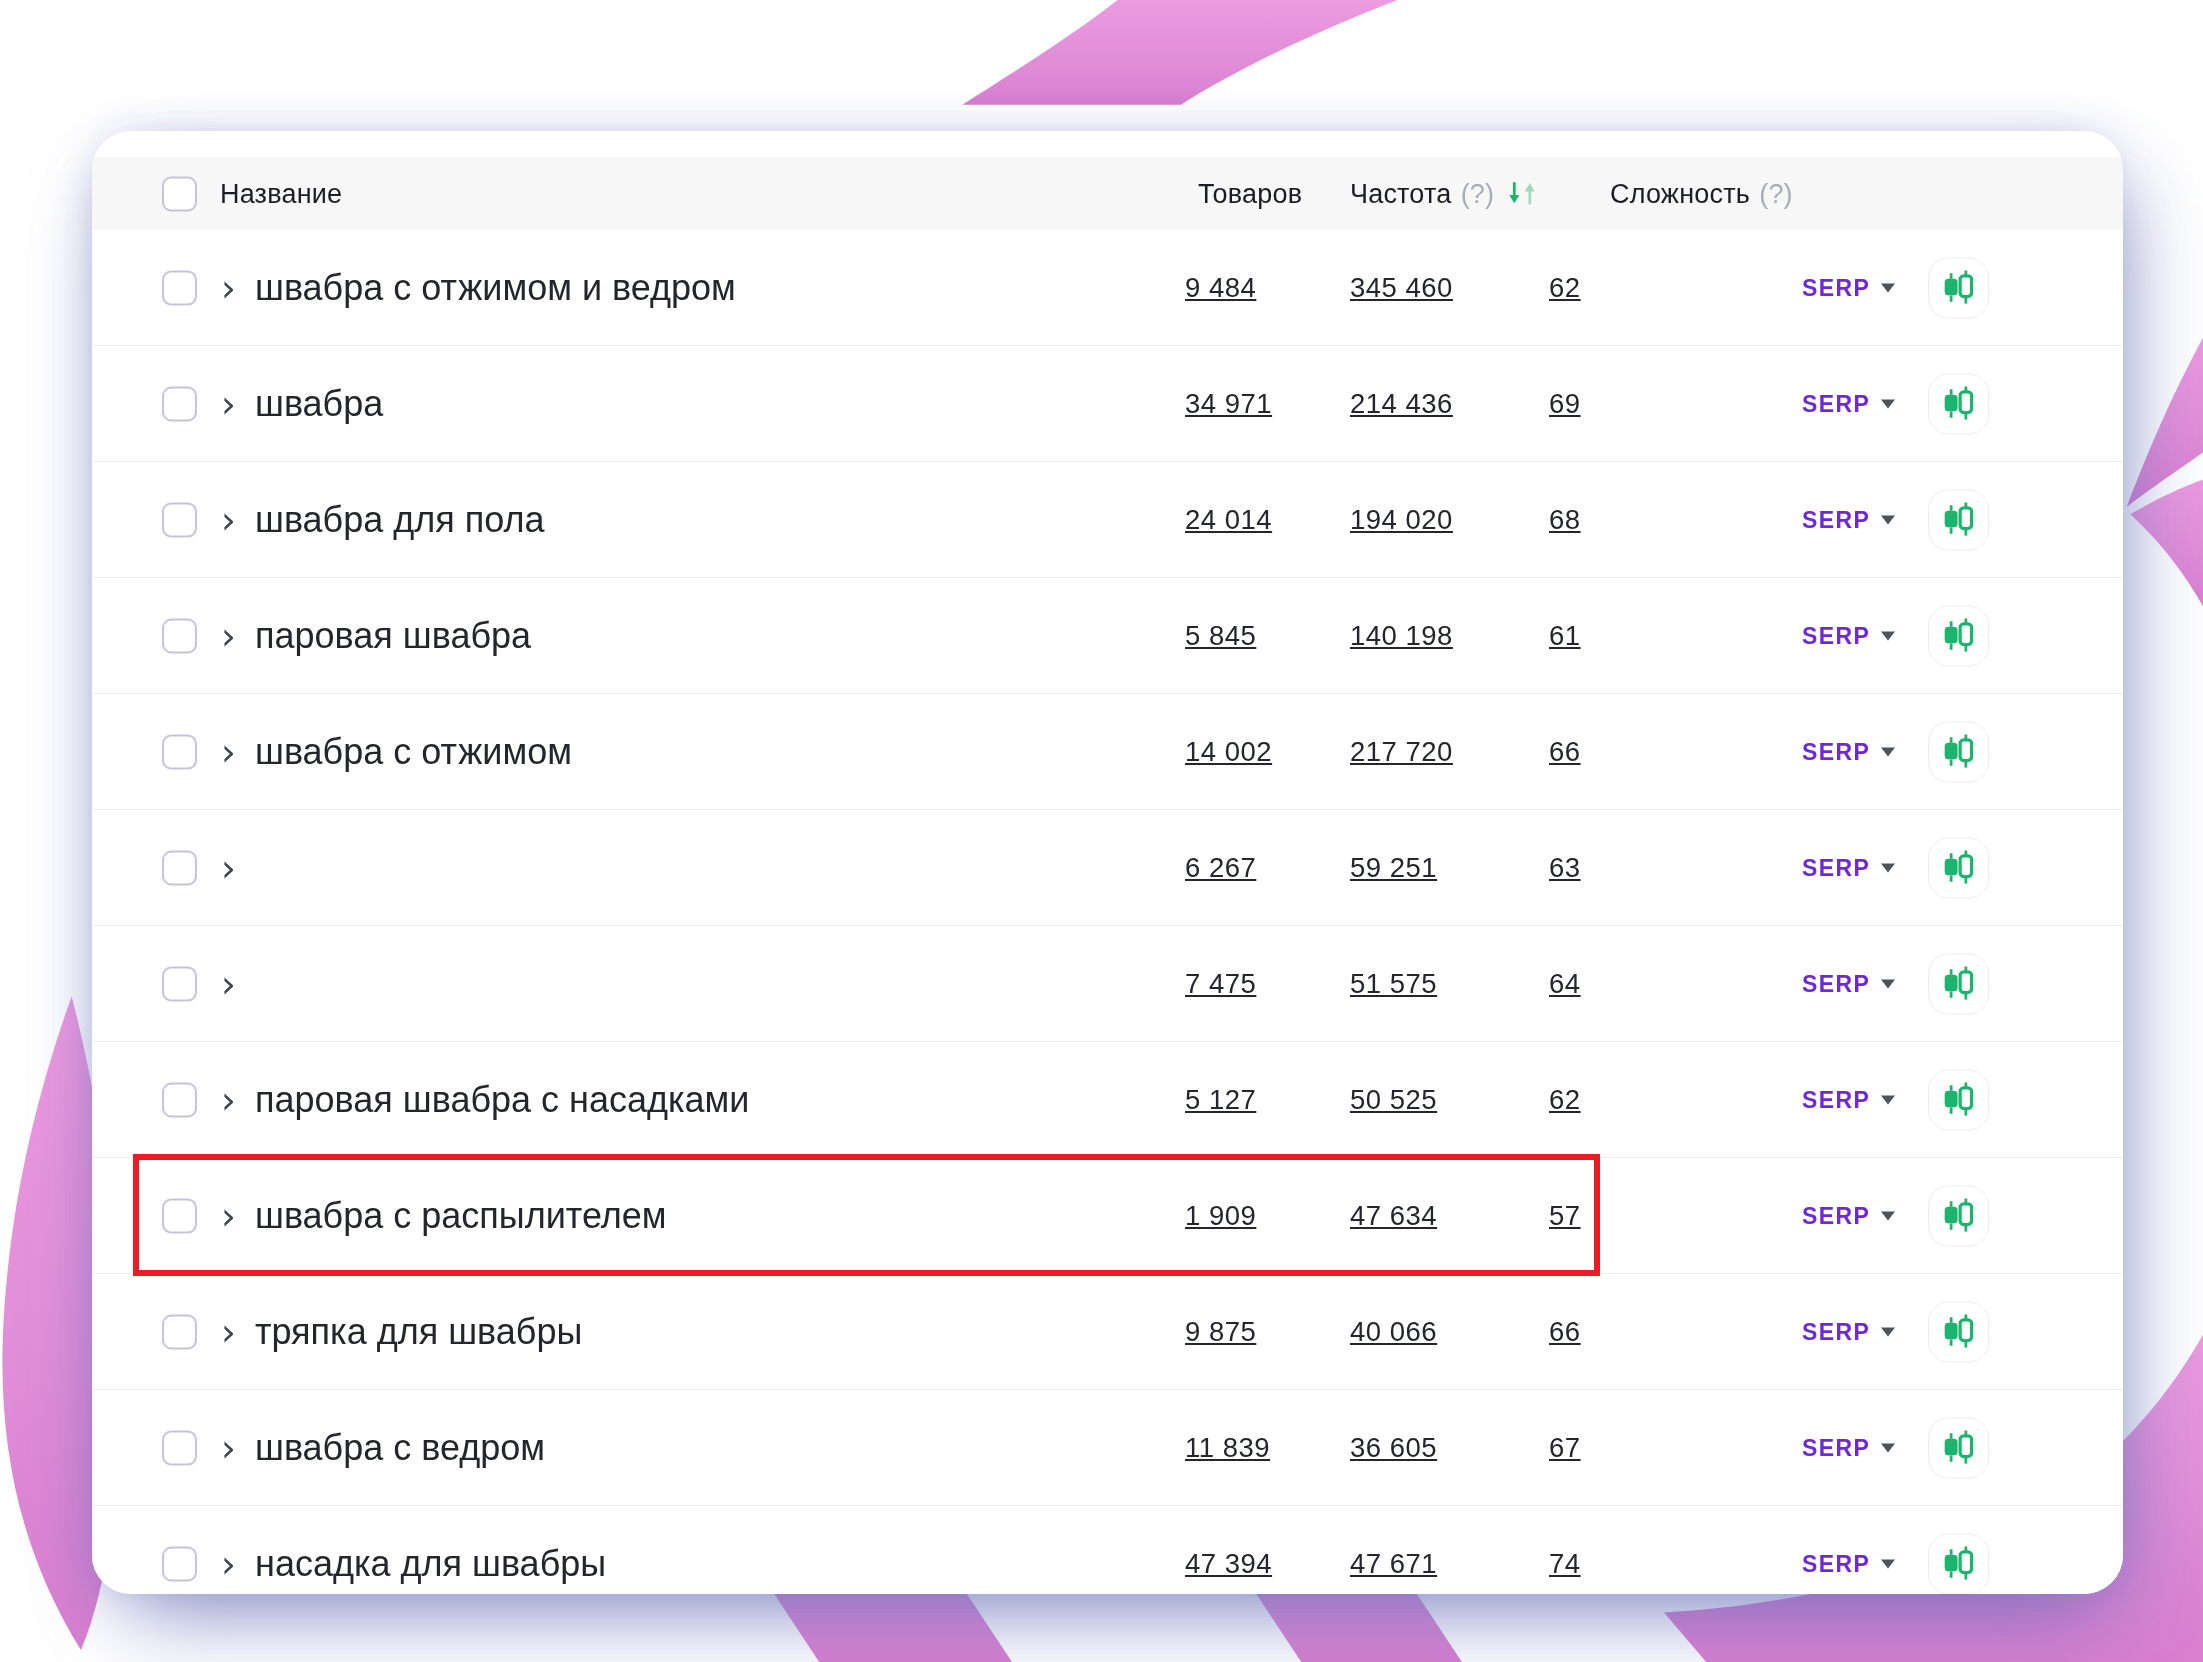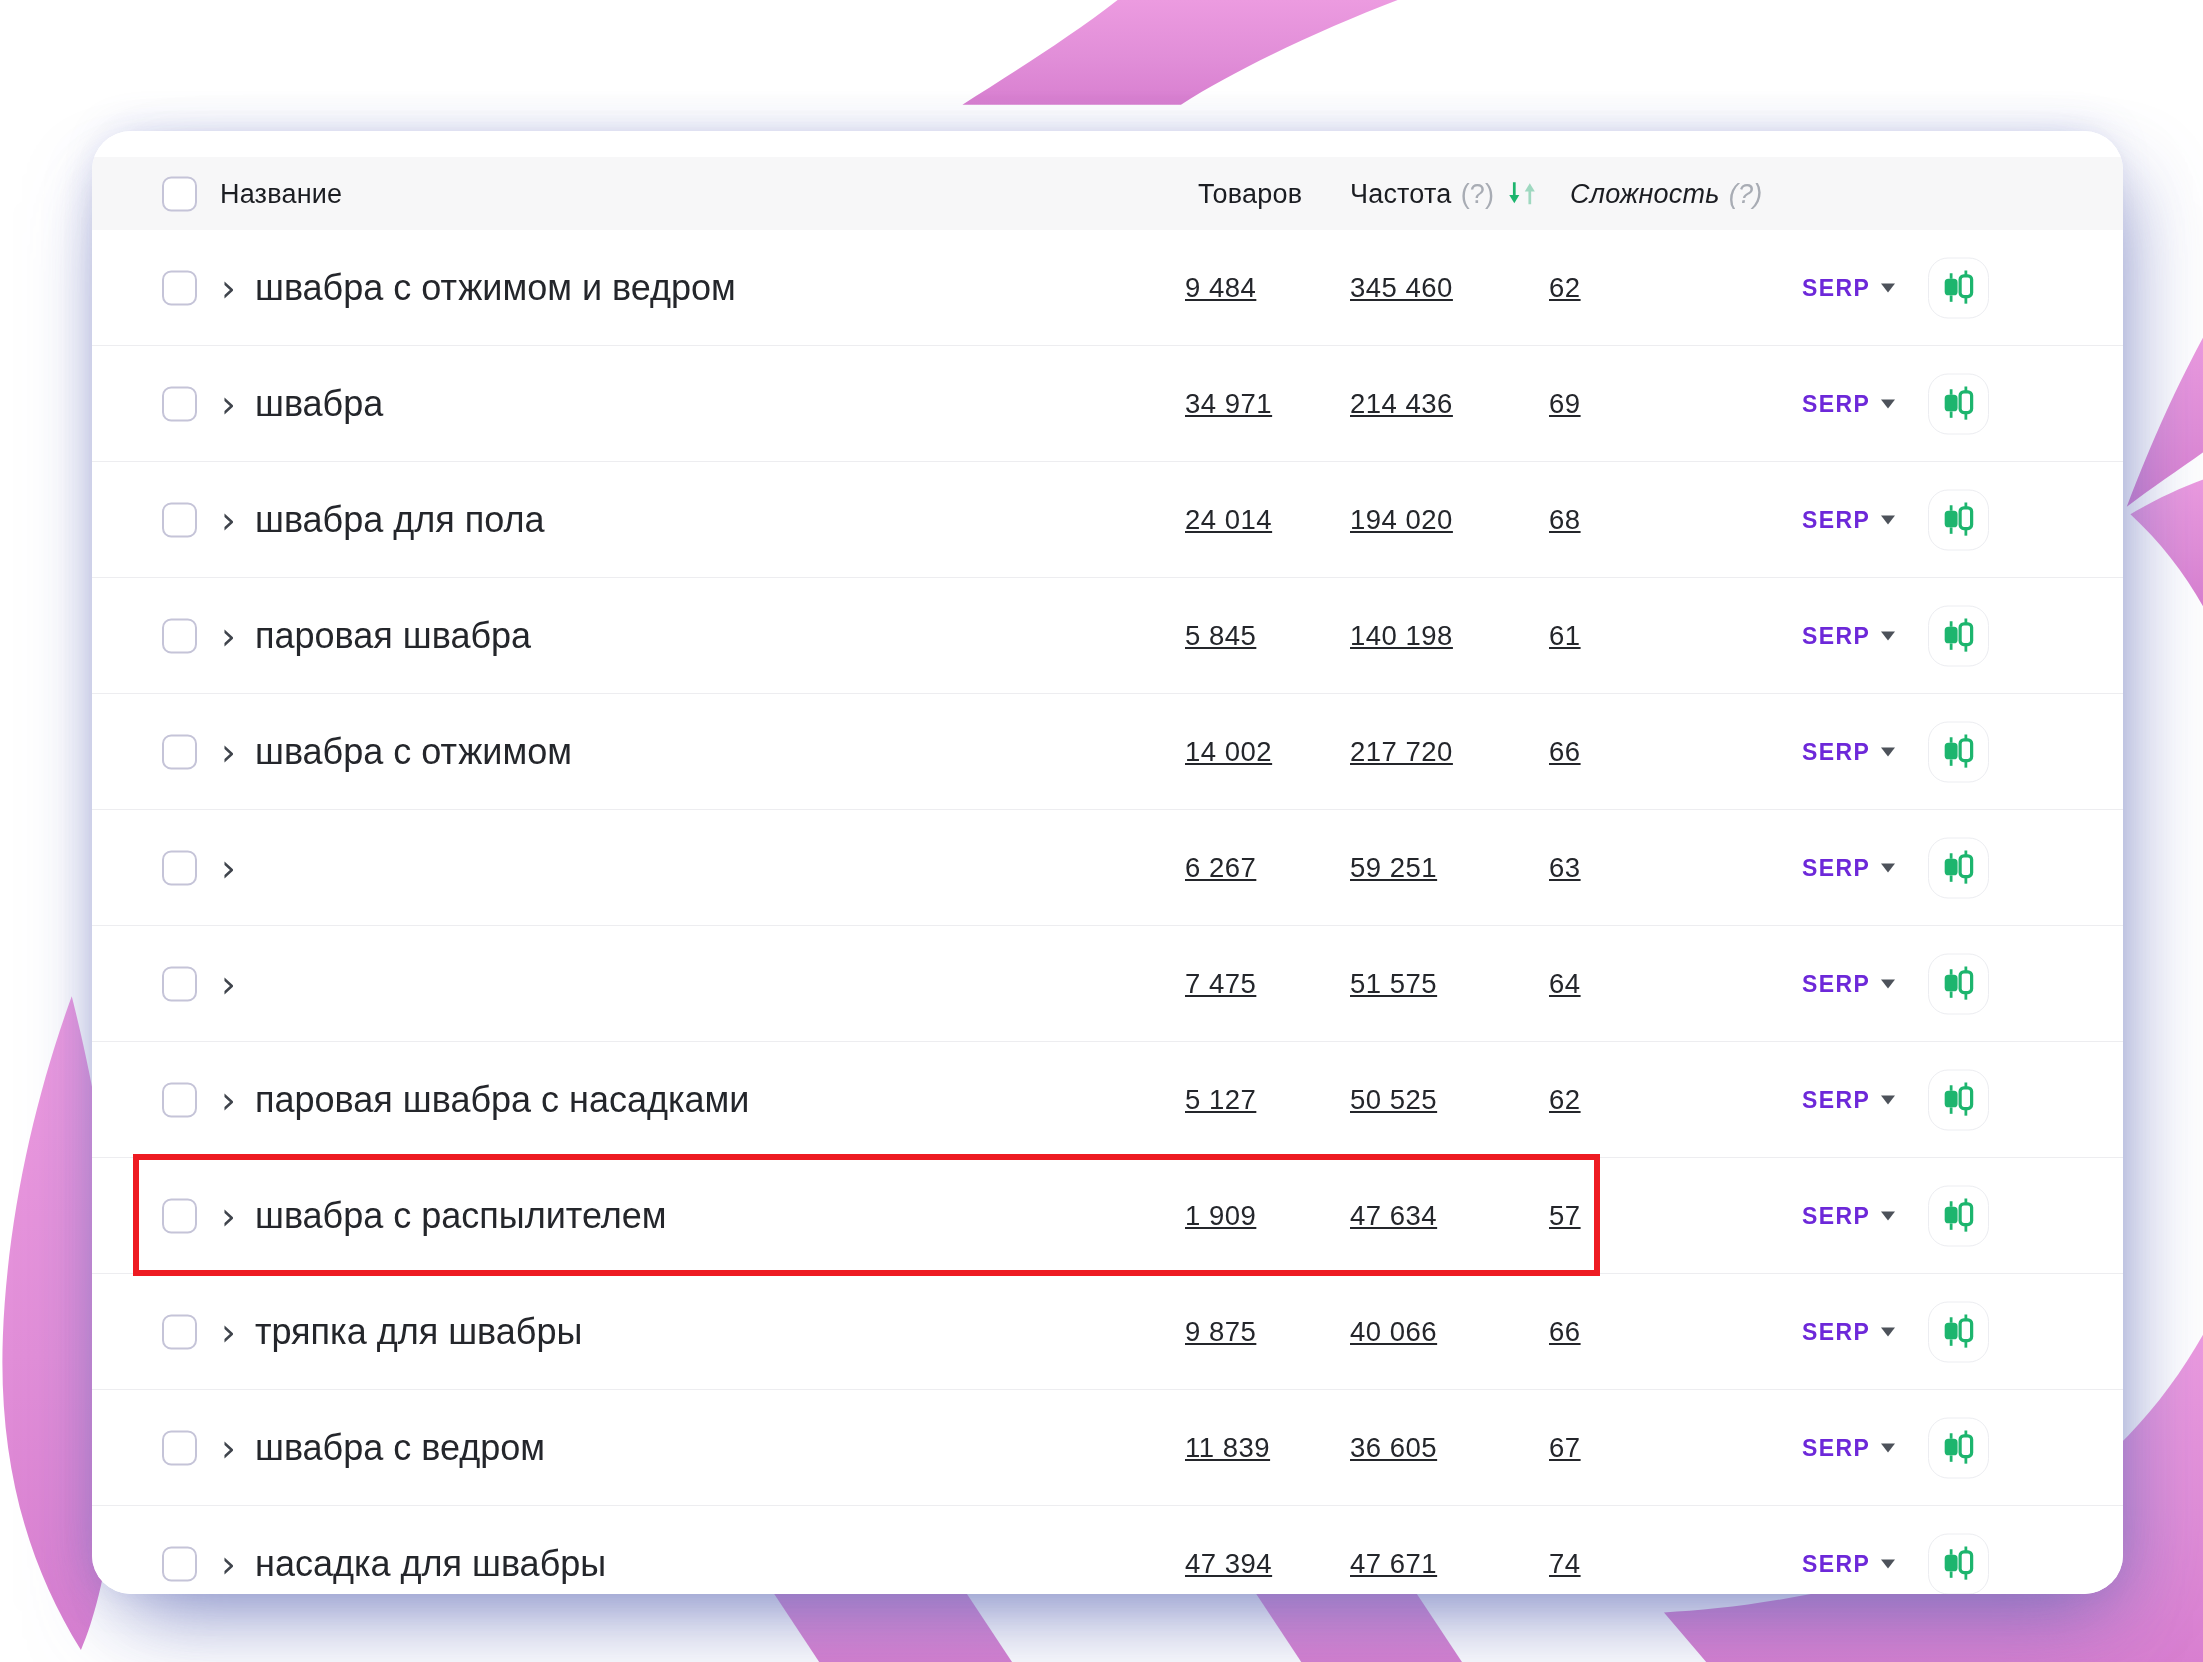--- a/index.html
+++ b/index.html
@@ -30,21 +30,21 @@
   .c-chev  {left:129px;}
   .c-name  {left:163px;}
   .c-prod  {left:1093px;}
   .c-freq  {left:1258px;}
   .c-diff  {left:1457px;}
   .c-serp  {left:1710px;}
   .c-candle{left:1836px;}
   .h-name  {left:128px;}
   .h-prod  {left:1106px;}
   .h-freq  {left:1258px;}
-  .h-diff  {left:1478px;font-style:italic;}
+  .h-diff  {left:1518px;}
   
   .h-label{font-size:27px;color:#1b1d22;font-weight:500;letter-spacing:0.2px;display:flex;align-items:center;gap:9.2px;}
   .help{color:#a8acb4;font-weight:400;}
   .name-text{font-size:36px;color:#24262b;}
   .num{font-size:27.5px;color:#24262b;letter-spacing:0.5px;text-decoration:underline;}
   .chev{font-size:37px;color:#3f444c;line-height:1;font-family:"DejaVu Sans",sans-serif;cursor:pointer;}
   .checkbox{width:35px;height:35px;border:2.8px solid #c5c4d8;border-radius:9.2px;background:#fff;box-sizing:border-box;cursor:pointer;}
   .serp{font-size:23px;font-weight:700;letter-spacing:1.4px;color:#6d28d9;display:flex;align-items:center;gap:11px;cursor:pointer;}
   .caret{width:0;height:0;border-left:7.3px solid transparent;border-right:7.3px solid transparent;border-top:9.2px solid #4d525a;}
   .candle-btn{

